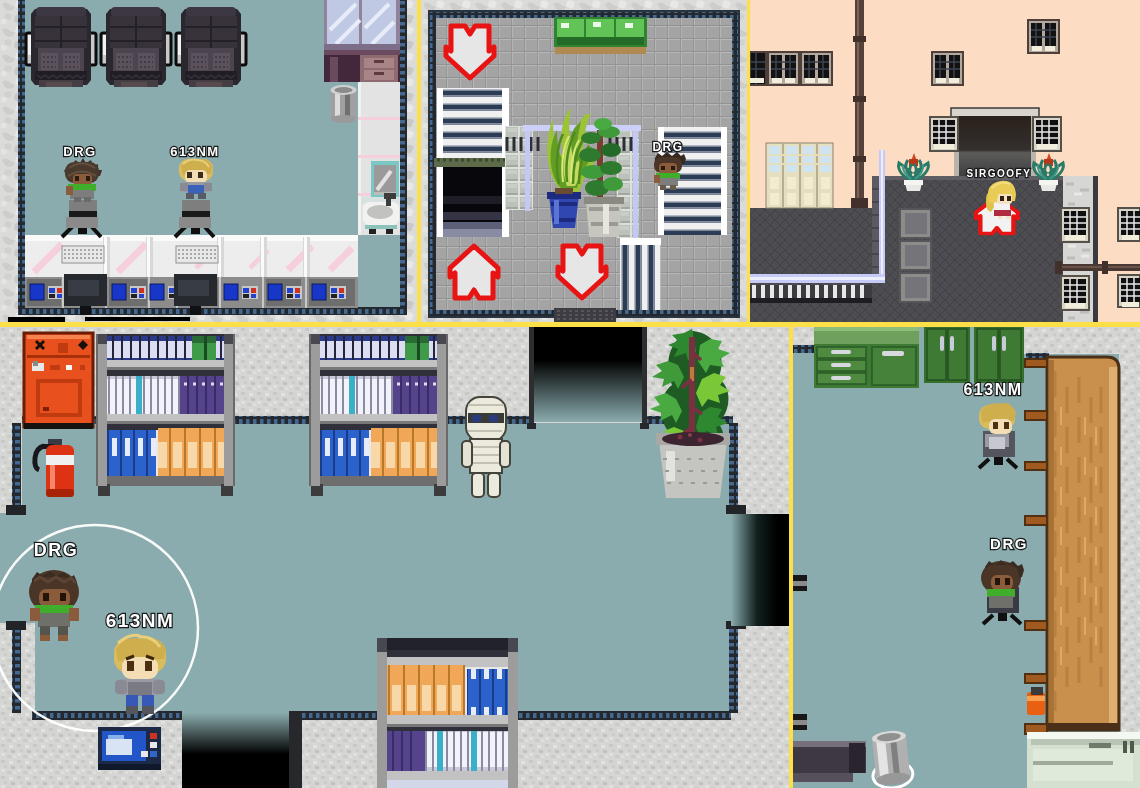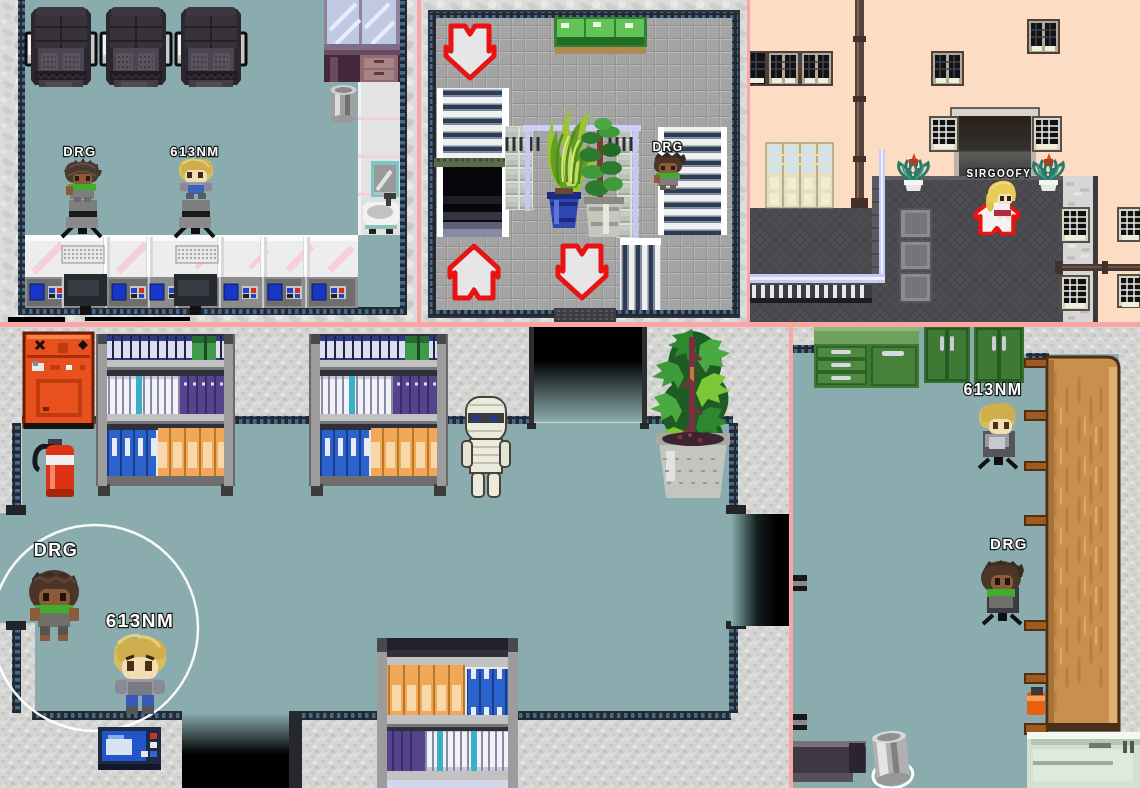--- a/index.html
+++ b/index.html
@@ -1,16 +1,16 @@
 <!DOCTYPE html>
 <html><head>
 <meta charset="utf-8">
 <style>
 html,body{margin:0;padding:0;background:#ffffff;}
-#stage{position:relative;width:1140px;height:788px;background:#fca5a5;overflow:hidden;font-family:"Liberation Sans",sans-serif;}
+#stage{position:relative;width:1140px;height:788px;background:#fde047;overflow:hidden;font-family:"Liberation Sans",sans-serif;}
 .pnl{position:absolute;}
 text{font-family:"Liberation Sans",sans-serif;font-weight:bold;fill:#ffffff;stroke:#1a1a1a;stroke-width:2.4px;paint-order:stroke;letter-spacing:1.5px;}
 </style>
 </head>
 <body>
 <div id="stage">
 
 <svg class="pnl" style="left:0;top:0" width="417" height="322" viewBox="0 0 417 322">
 <defs>
 <pattern id="wallt" width="26" height="26" patternUnits="userSpaceOnUse">

